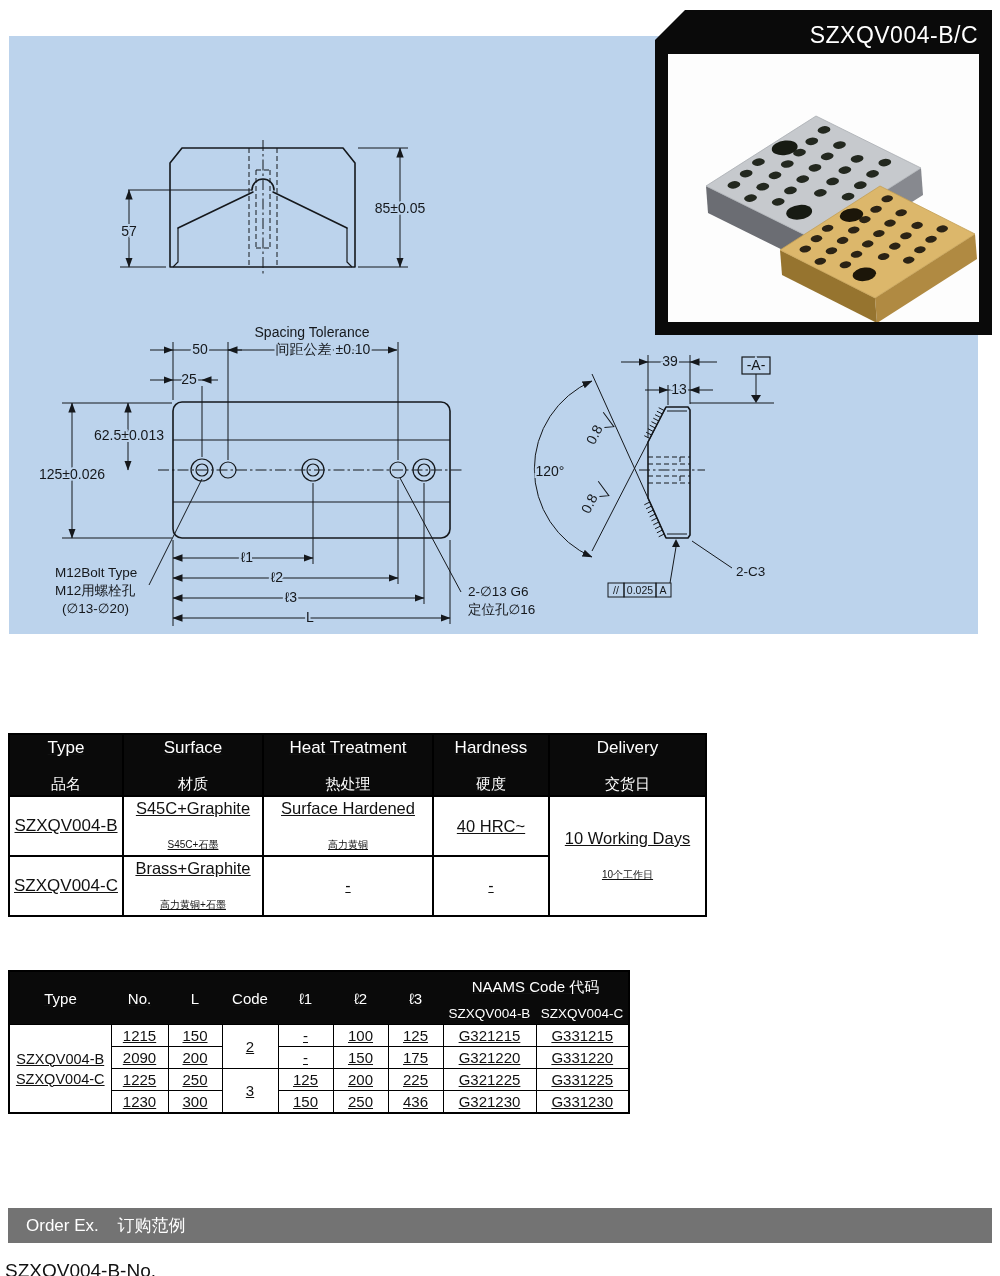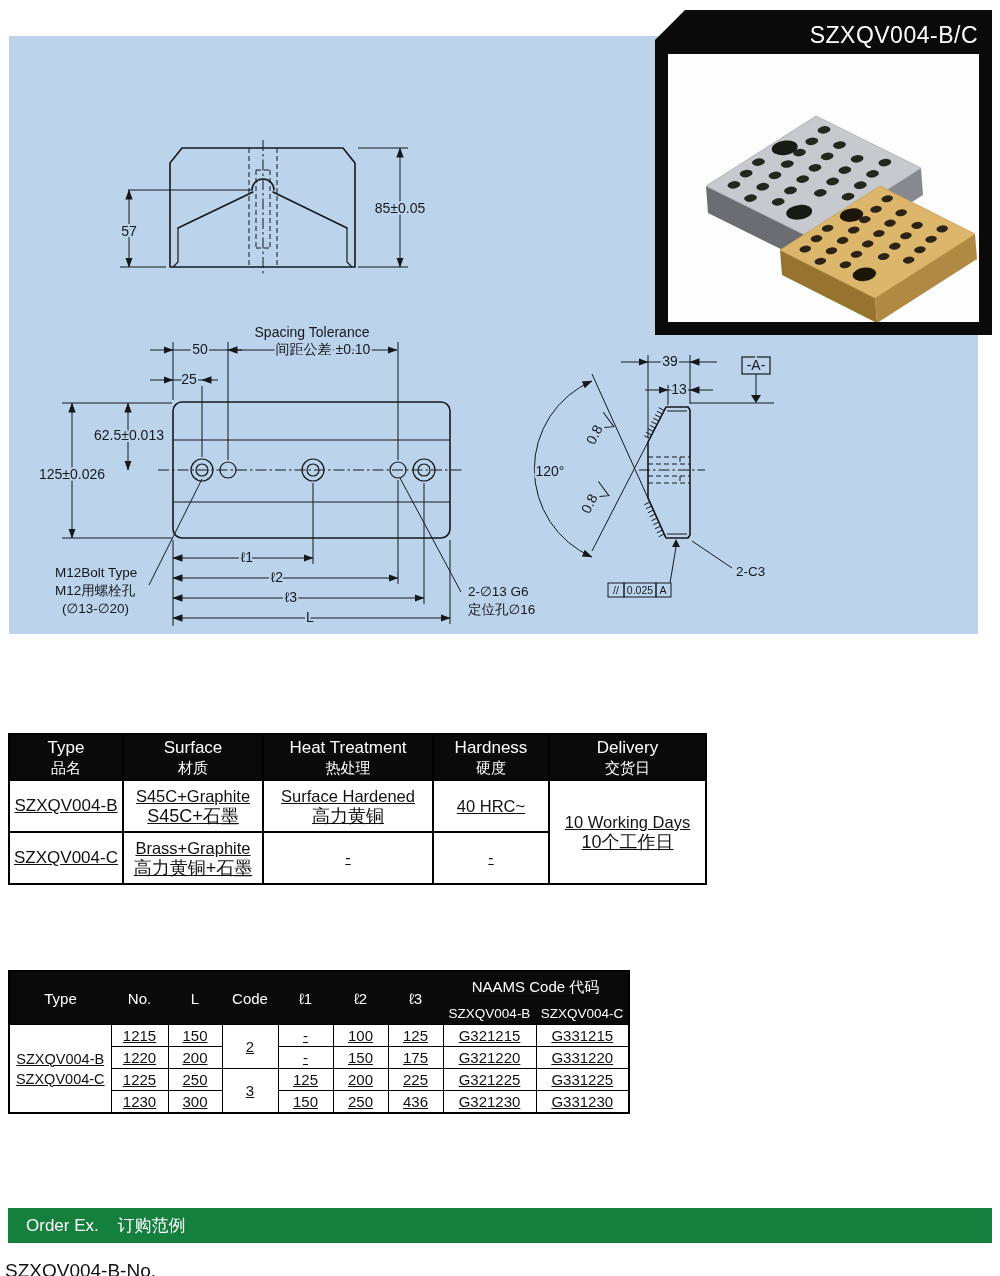--- a/index.html
+++ b/index.html
@@ -23,35 +23,35 @@
     clip-path:polygon(30px 0,100% 0,100% 100%,0 100%,0 30px);}
   .photo-title{position:absolute;top:12px;right:14px;color:#fff;font-weight:normal;font-size:23px;letter-spacing:.5px;}
   .photo-area{position:absolute;left:13px;top:44px;width:311px;height:268px;background:#fdfdfd;}
   
   table{border-collapse:collapse;text-decoration:underline;}
   .spec{position:absolute;left:8px;top:733px;width:697px;table-layout:fixed;}
   .spec th{background:#0a0a0a;color:#fff;font-weight:normal;padding:2px 0;border:2px solid #000;border-left:1px solid #e8e8e8;}
   .spec th:first-child{border-left:2px solid #000;}
   .spec td{border:2px solid #000;text-align:center;height:48px;background:#fff;}
   .spec .en{display:block;font-size:17px;line-height:21px;}
-  .spec .zh{display:block;font-size:15px;line-height:19px;}
+  .spec .zh{display:block;font-size:15px;line-height:19px;margin-top:16px;}
   .spec td .en{font-size:16.5px;}
-  .spec td .zh{font-size:18px;text-align:center;}
+  .spec td .zh{font-size:10px;text-align:center;}
   .type-cell{font-size:17px;}
   
   .dims{position:absolute;left:8px;top:970px;width:620px;table-layout:fixed;}
   .dims th{background:#0a0a0a;color:#fff;font-weight:normal;font-size:15px;border:none;padding:0;}
   .dims thead .sub{font-size:13.5px;height:22px;}
   .dims thead .grp{height:30px;}
   .dims th[rowspan]{height:52px;}
   .dims td{border:1.5px solid #000;text-align:center;font-size:15px;height:21px;background:#fff;padding:0;}
   .dims{border:2.5px solid #000;}
   .dims .type-col{font-size:14.5px;line-height:20px;}
   
-  .order-bar{position:absolute;left:8px;top:1208px;width:984px;height:35px;background:#15803d;color:#fff;
+  .order-bar{position:absolute;left:8px;top:1208px;width:984px;height:35px;background:#737373;color:#fff;
     font-size:17px;line-height:35px;padding-left:18px;box-sizing:border-box;}
   .order-bar .zh-gap{margin-left:14px;}
   .order-example{position:absolute;left:5px;top:1248px;font-size:19px;color:#111;margin-top:12px;}
 </style>
 </head>
 <body>
 
 <div class="panel">
 <svg width="969" height="598" viewBox="0 0 969 598">
   <defs>
@@ -361,21 +361,21 @@
       <td>1215</td>
       <td>150</td>
       <td rowspan="2">2</td>
       <td>-</td>
       <td>100</td>
       <td>125</td>
       <td>G321215</td>
       <td>G331215</td>
     </tr>
     <tr>
-      <td>1220</td>
+      <td>2090</td>
       <td>200</td>
       <td>-</td>
       <td>150</td>
       <td>175</td>
       <td>G321220</td>
       <td>G331220</td>
     </tr>
     <tr>
       <td>1225</td>
       <td>250</td>

